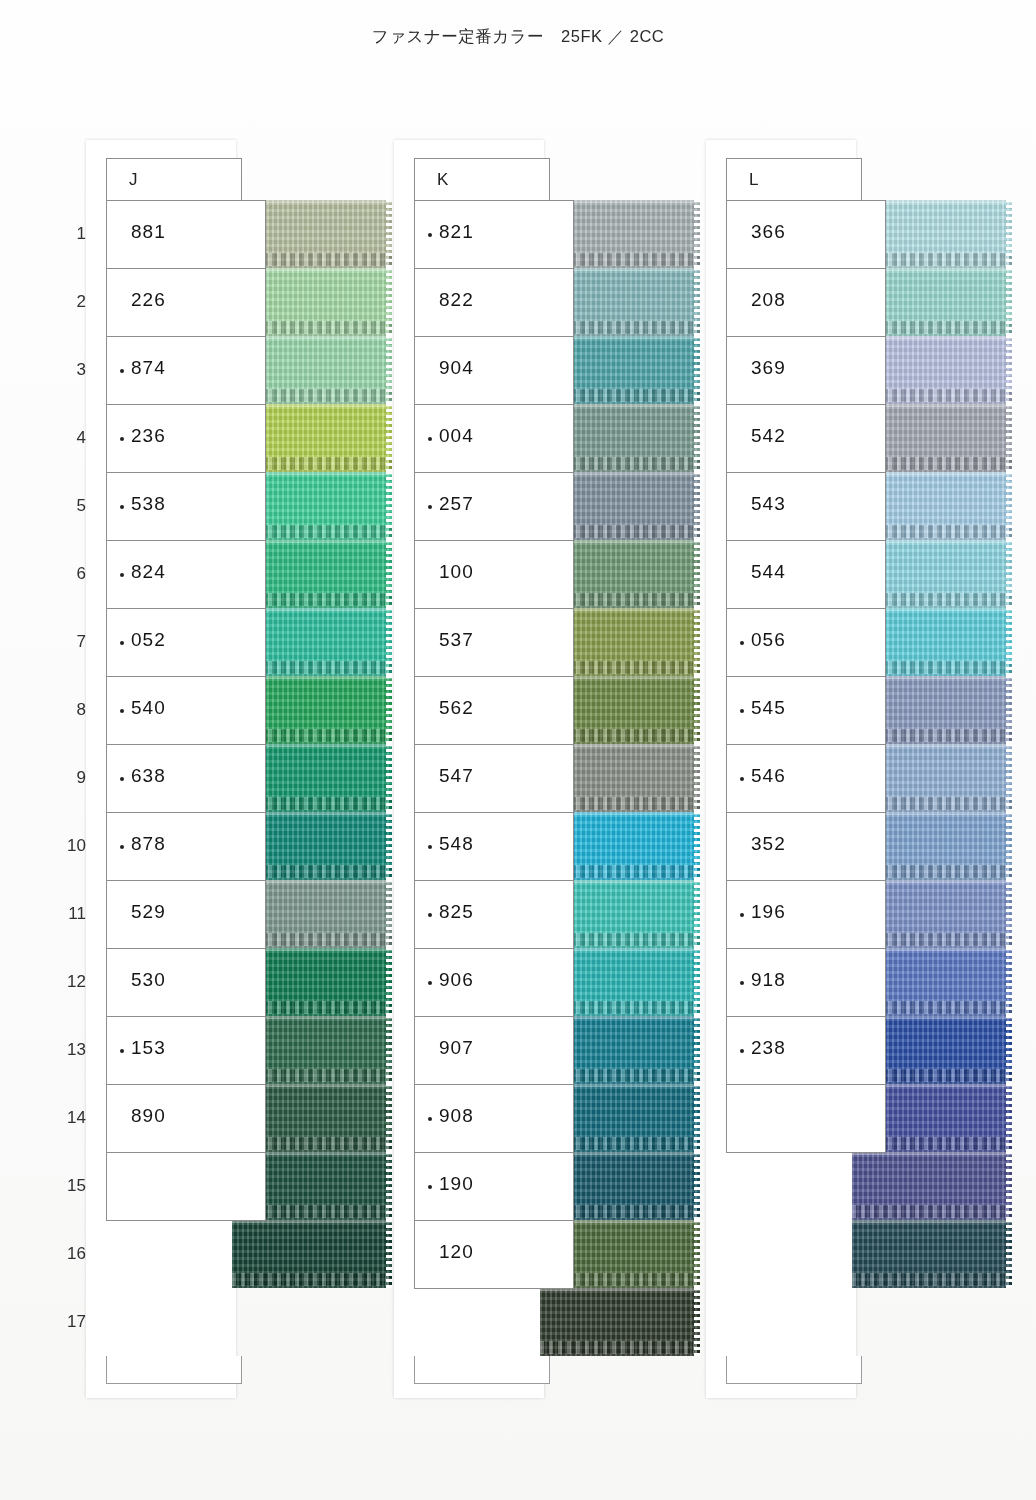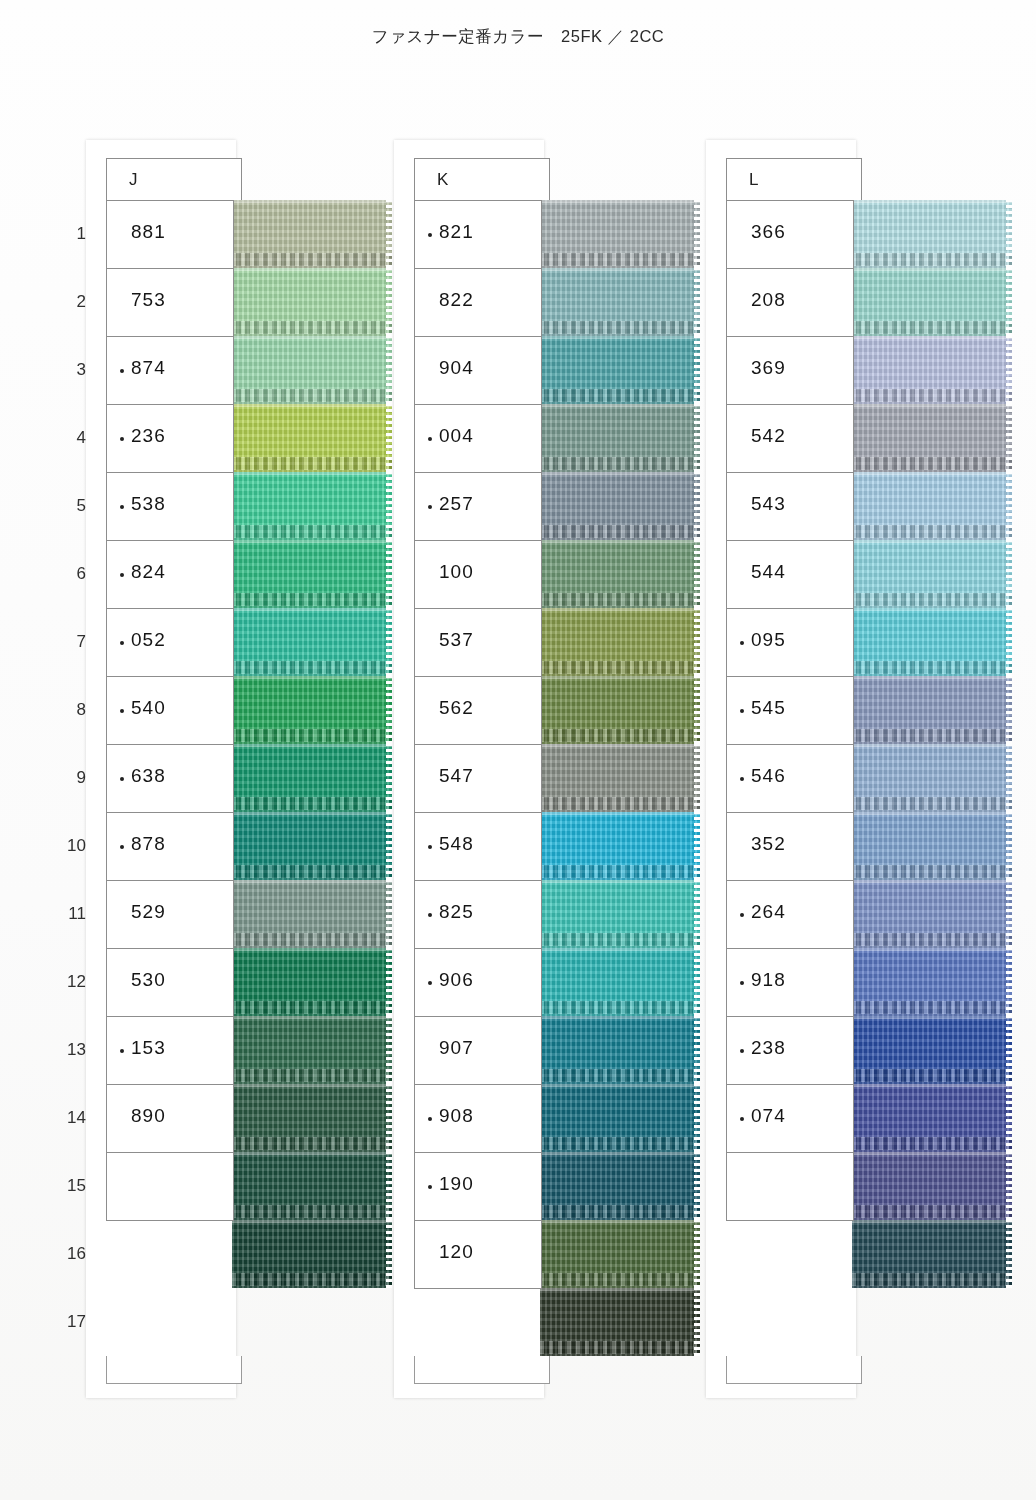--- a/index.html
+++ b/index.html
@@ -85,21 +85,21 @@
     left: 22px;
     top: 11px;
     font-size: 17px;
     color: #222;
   }
 
   .table-wrap {
     position: absolute;
     top: 60px;
     left: 14px;
-    width: 128px;
+    width: 160px;
     border: 1px solid #8d8d8d;
     border-bottom: none;
     box-sizing: border-box;
     background: #fff;
   }
   .code-row {
     height: 68px;
     border-bottom: 1px solid #8d8d8d;
     box-sizing: border-box;
     position: relative;
@@ -347,21 +347,21 @@
           <div class="edge-top"></div>
           <div class="edge-bottom"></div>
           <div class="swatch-ragged"></div>
         </div>
       </div>
       <div class="table-wrap">
         <div class="code-row">
           <span class="code-text">881</span>
         </div>
         <div class="code-row">
-          <span class="code-text">753</span>
+          <span class="code-text">226</span>
         </div>
         <div class="code-row">
           <span class="dot-mark"></span>
           <span class="code-text">874</span>
         </div>
         <div class="code-row">
           <span class="dot-mark"></span>
           <span class="code-text">236</span>
         </div>
         <div class="code-row">
@@ -726,48 +726,44 @@
           <span class="code-text">542</span>
         </div>
         <div class="code-row">
           <span class="code-text">543</span>
         </div>
         <div class="code-row">
           <span class="code-text">544</span>
         </div>
         <div class="code-row">
           <span class="dot-mark"></span>
-          <span class="code-text">095</span>
+          <span class="code-text">056</span>
         </div>
         <div class="code-row">
           <span class="dot-mark"></span>
           <span class="code-text">545</span>
         </div>
         <div class="code-row">
           <span class="dot-mark"></span>
           <span class="code-text">546</span>
         </div>
         <div class="code-row">
           <span class="code-text">352</span>
         </div>
         <div class="code-row">
           <span class="dot-mark"></span>
-          <span class="code-text">264</span>
+          <span class="code-text">196</span>
         </div>
         <div class="code-row">
           <span class="dot-mark"></span>
           <span class="code-text">918</span>
         </div>
         <div class="code-row">
           <span class="dot-mark"></span>
           <span class="code-text">238</span>
-        </div>
-        <div class="code-row">
-          <span class="dot-mark"></span>
-          <span class="code-text">074</span>
         </div>
         <div class="code-row">
           <span class="code-text"></span>
         </div>
       </div>
       <div class="strip-bottom-tab" style="top: 1216px;"></div>
     </div>
 
 </div>
 

